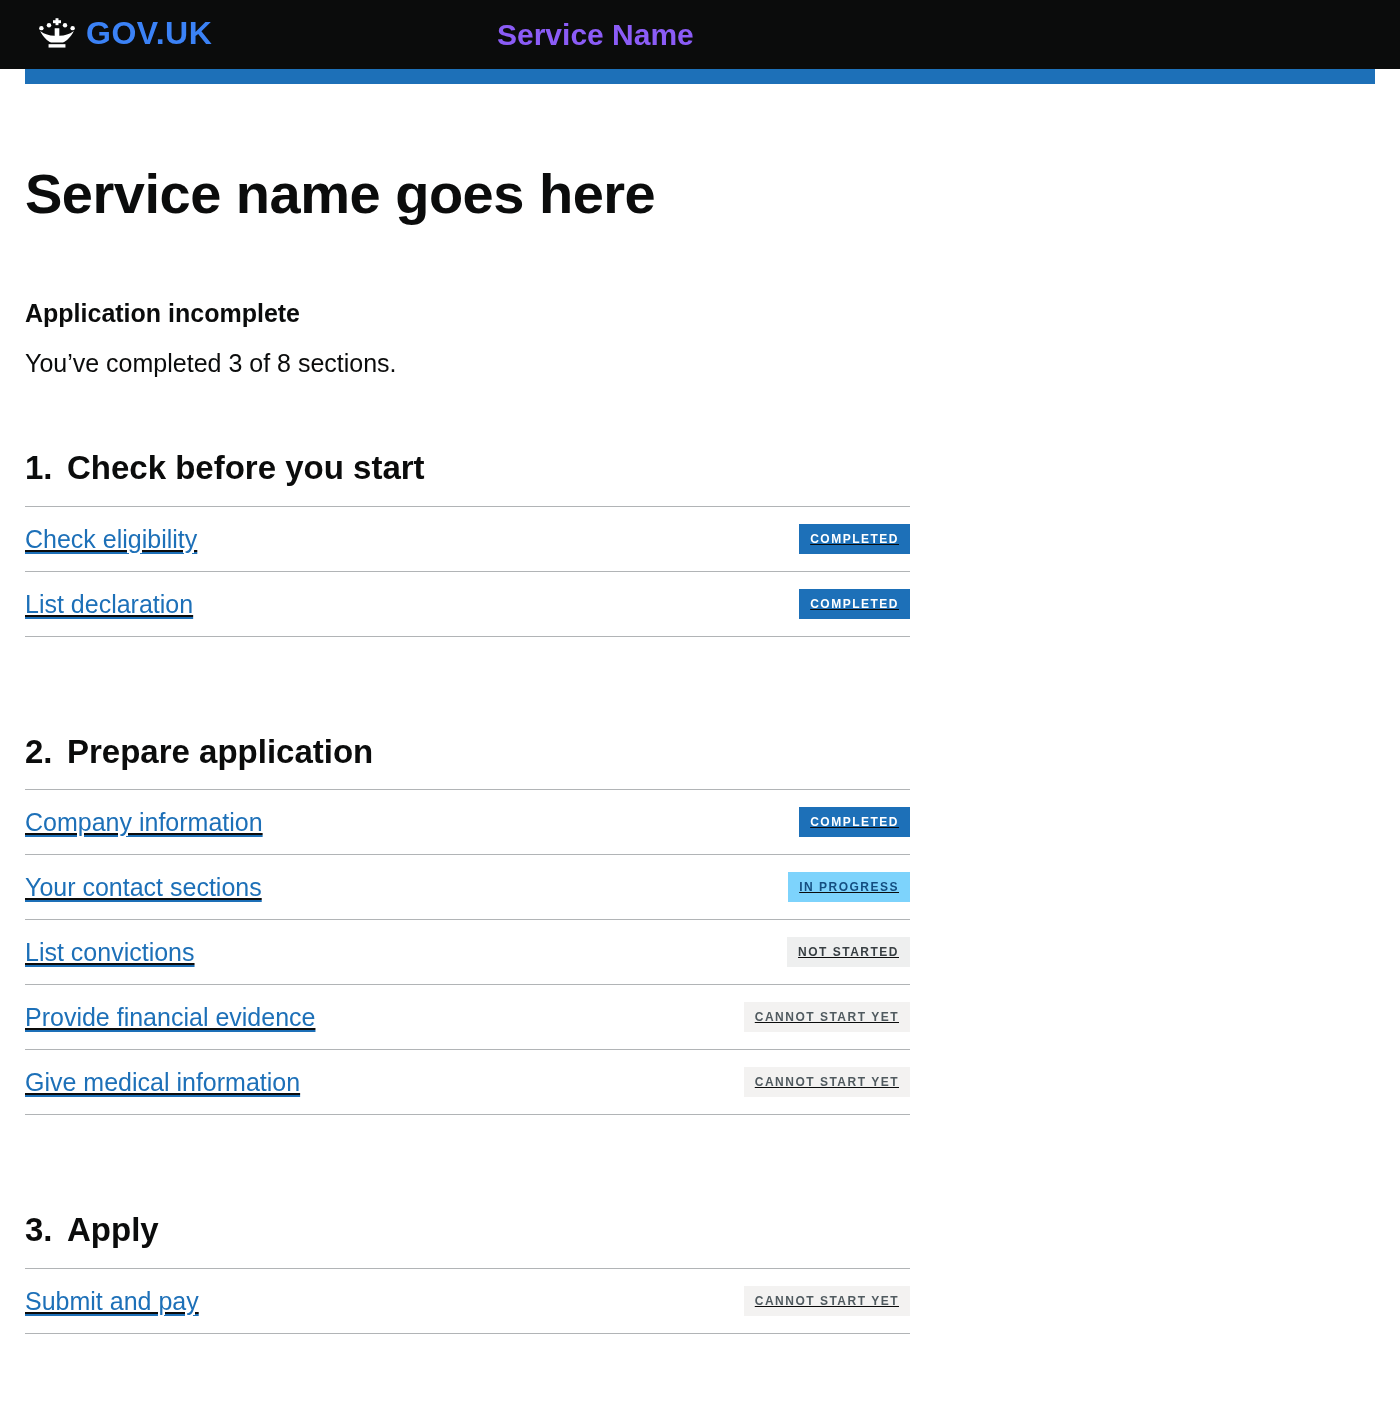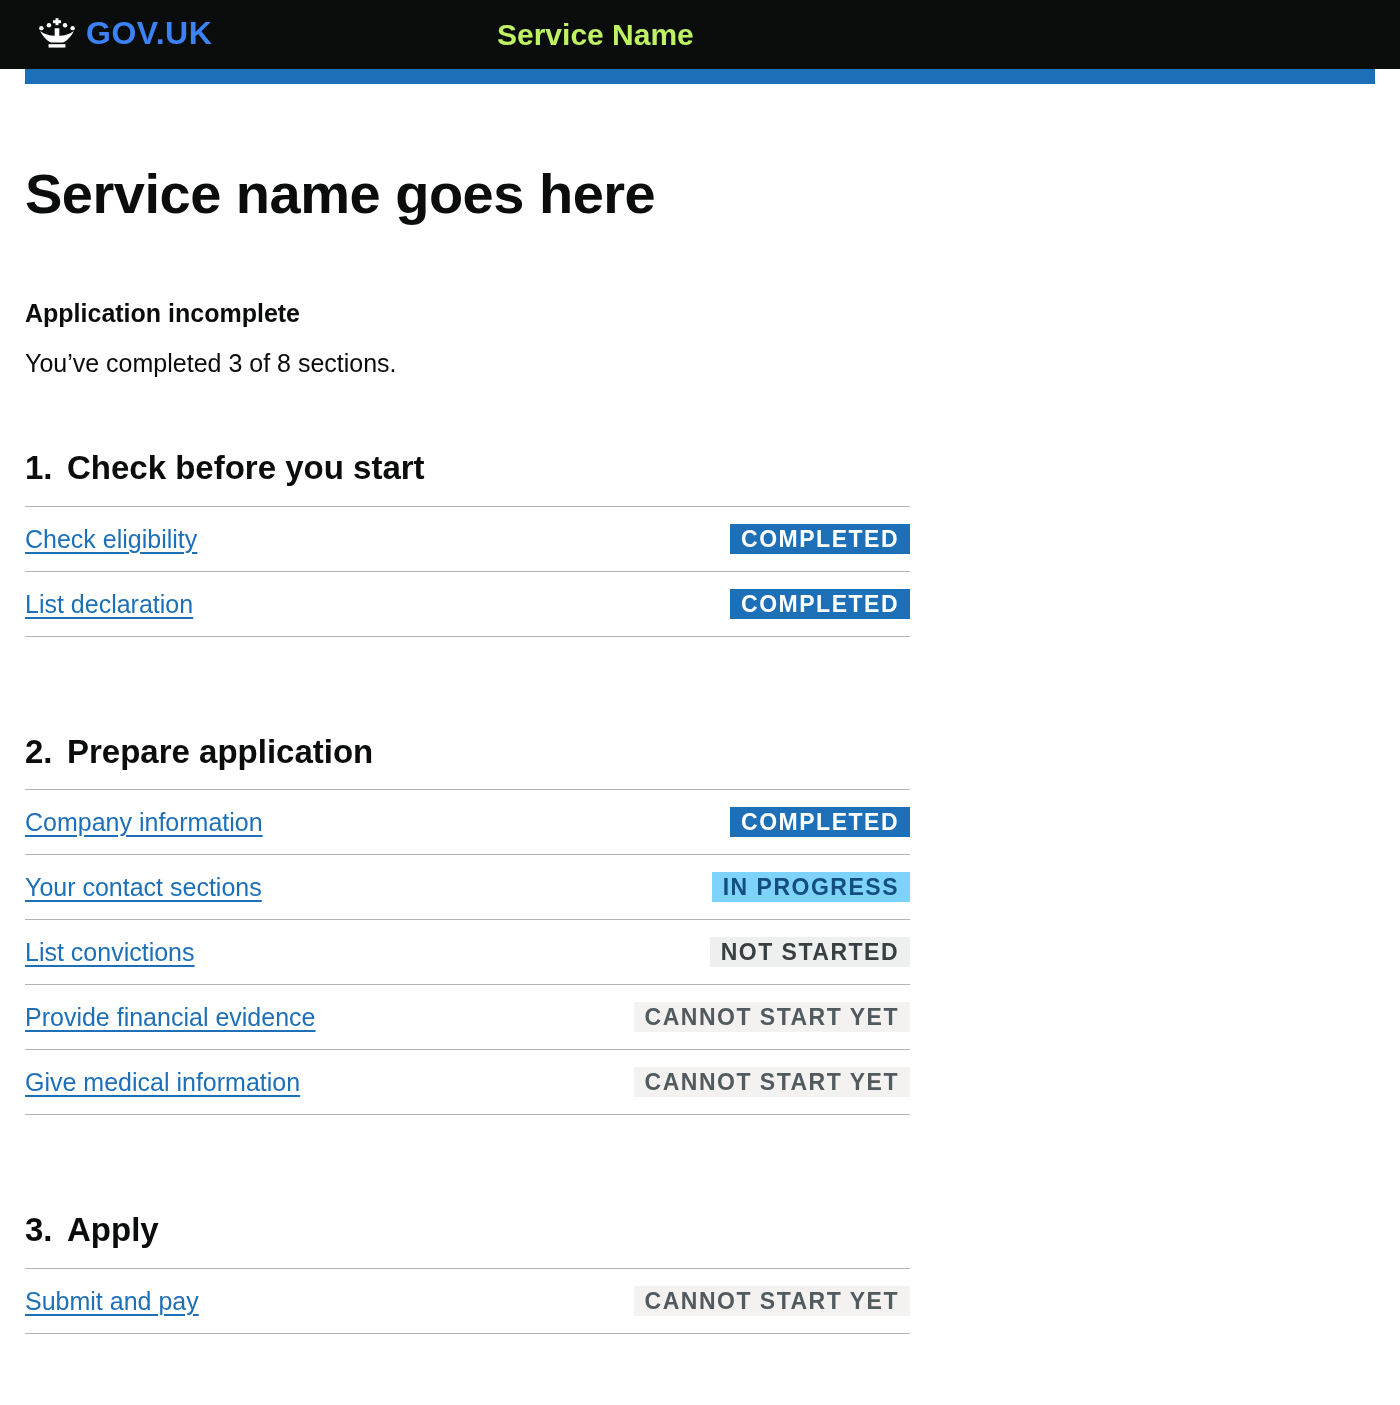--- a/index.html
+++ b/index.html
@@ -48,21 +48,21 @@
     letter-spacing:0.5px;
     line-height:1;
   }
   .crown{display:inline-flex;align-items:center;}
   .crown svg{display:block;}
   .content-section{
     flex:1;
     padding-left:22px;
   }
   .service-name{
-    color:#bef264;
+    color:#8b5cf6;
     text-decoration:none;
     font-weight:700;
     font-size:30px;
     line-height:1;
   }
   .blue-bar{
     height:15px;
     background:var(--accent);
     margin:0 25px;
   }
@@ -107,38 +107,39 @@
   .section:first-child .section-heading{margin-top:70px;}
   .section-number{
     width:42px;
     flex-shrink:0;
   }
   ul.task-list{
     list-style:none;
     margin:18px 0 0 0;
     padding:0;
     border-top:1px solid var(--rule);
+    text-decoration:underline;
   }
   li.task-row{
     display:flex;
     justify-content:space-between;
     align-items:center;
     padding:17px 0;
     border-bottom:1px solid var(--rule);
   }
   a.task-link{
     color:var(--link);
     font-size:25px;
     line-height:1.2;
     text-decoration:underline;
     text-underline-offset:4px;
     text-decoration-thickness:2px;
   }
   .tag{
-    font-size:23px;
+    font-size:12px;
     font-weight:700;
     font-style:normal;
     letter-spacing:1.5px;
     line-height:18px;
     padding:6px 11px;
     text-transform:uppercase;
     white-space:nowrap;
   }
 </style>
 </head>

